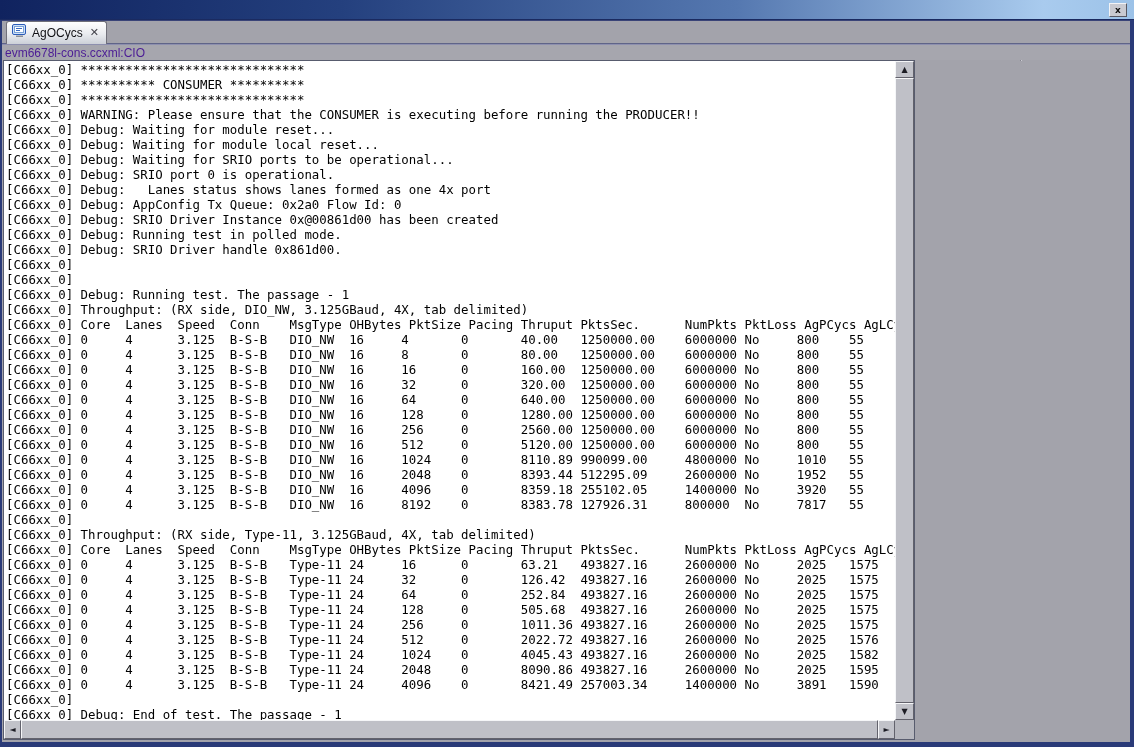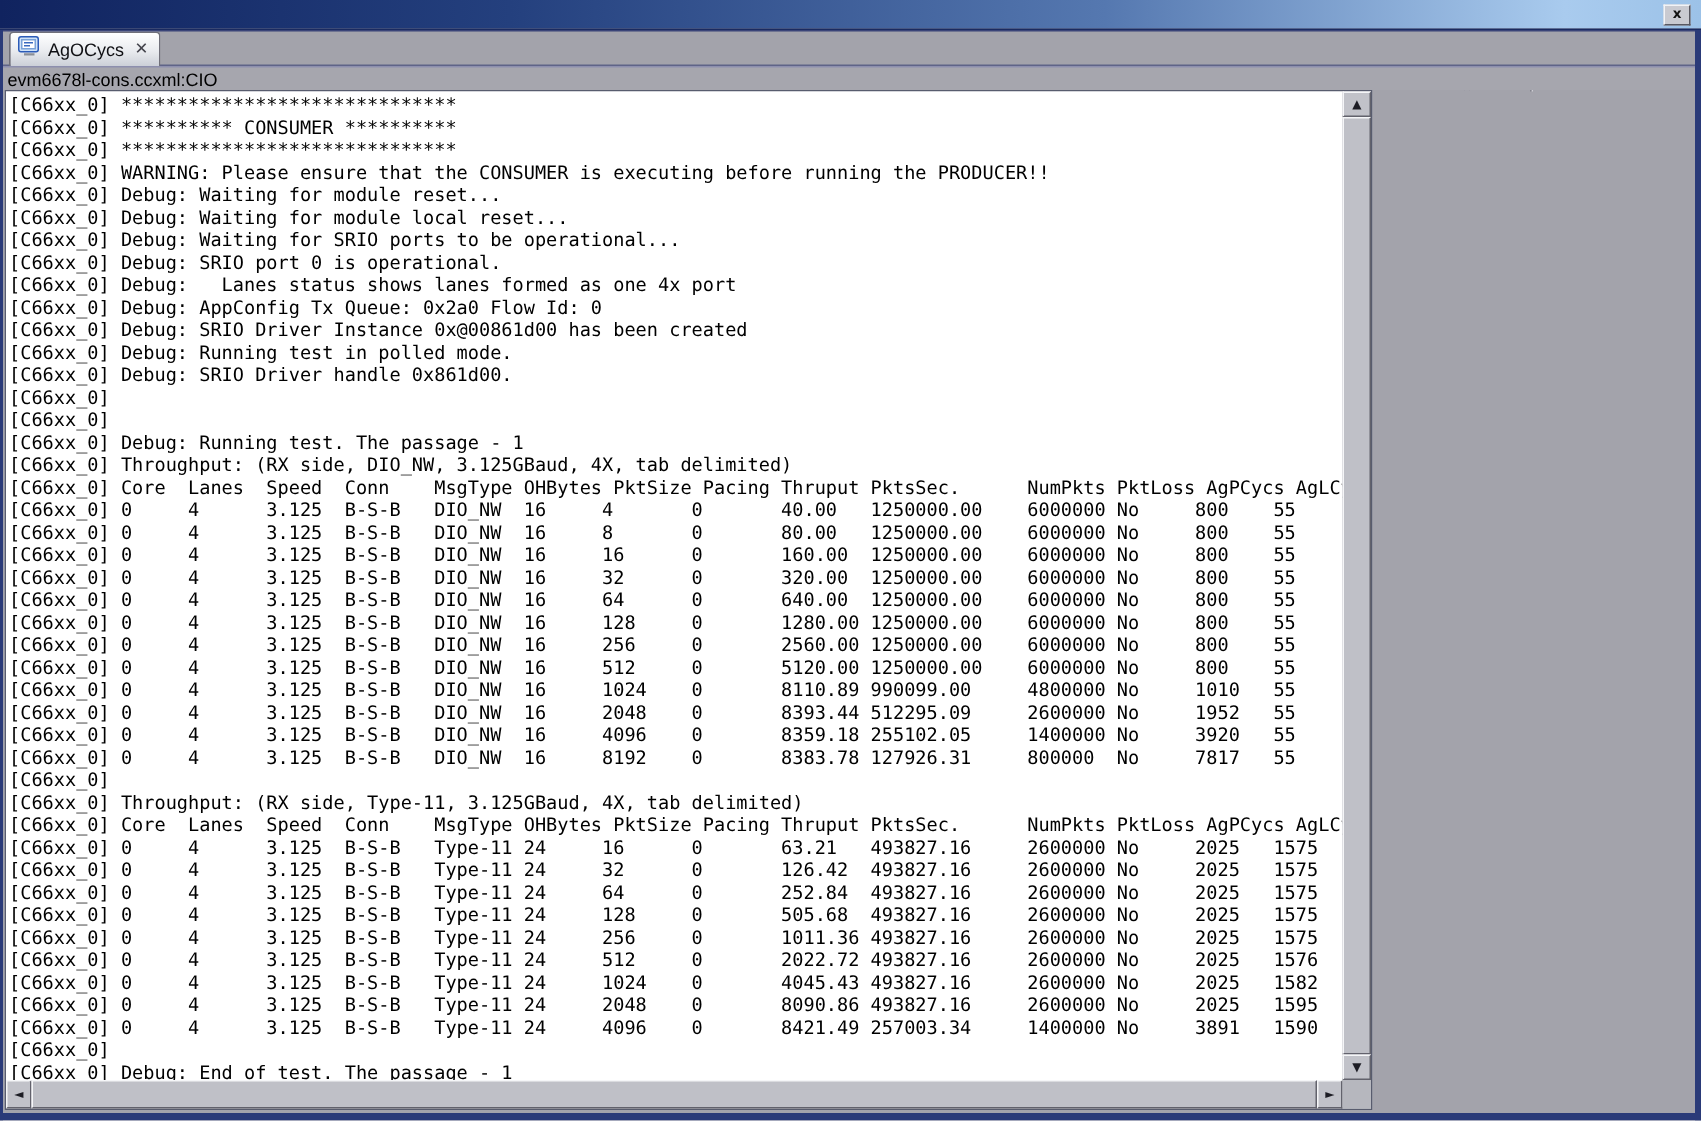--- a/index.html
+++ b/index.html
@@ -34,21 +34,21 @@
   
   .toolbar { position:absolute; top:22px; right:14px; height:20px; display:flex; align-items:center; gap:7px; }
   .tbtn { width:19px; height:18px; display:flex; align-items:center; justify-content:center; cursor:default; }
   .tbtn svg { display:block; }
   .tb-group { display:flex; align-items:center; gap:2px; }
   .dd-arrow { font-size:7px; color:#26262e; font-family:"DejaVu Sans", sans-serif; line-height:7px; padding-left:1px; cursor:default; }
   .tb-sep { width:2px; height:16px; border-left:1px solid #84848e; border-right:1px solid #cdcdd4; margin:0 3px; }
 
   
   .labelrow { position:absolute; top:44px; left:0; right:0; height:16px; background:#a6a6ae;
-              border-top:1px solid #8d8fae; font-size:12px; color:#000000; padding:1px 4px 0 5px; }
+              border-top:1px solid #8d8fae; font-size:12px; color:#4c1d95; padding:1px 4px 0 5px; }
 
   
   .console-frame { position:absolute; left:3px; top:60px; width:912px; height:680px;
                    background:#ffffff; border:1px solid #585c6e; }
   .text-area { position:absolute; left:0; top:0; right:19px; bottom:19px; overflow:hidden; background:#fff; }
   .text-area pre { margin:0; padding:1px 0 0 2px;
                    font-family:"DejaVu Sans Mono","Liberation Mono",monospace;
                    font-size:12.4px; line-height:15px; color:#000; }
 
   

